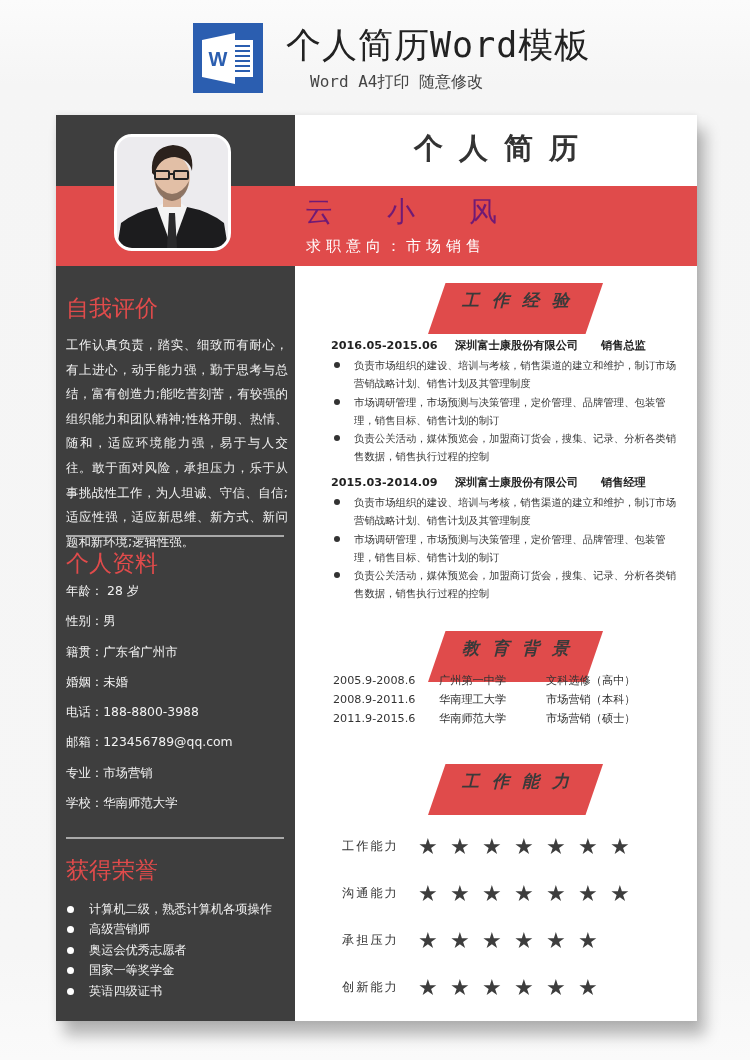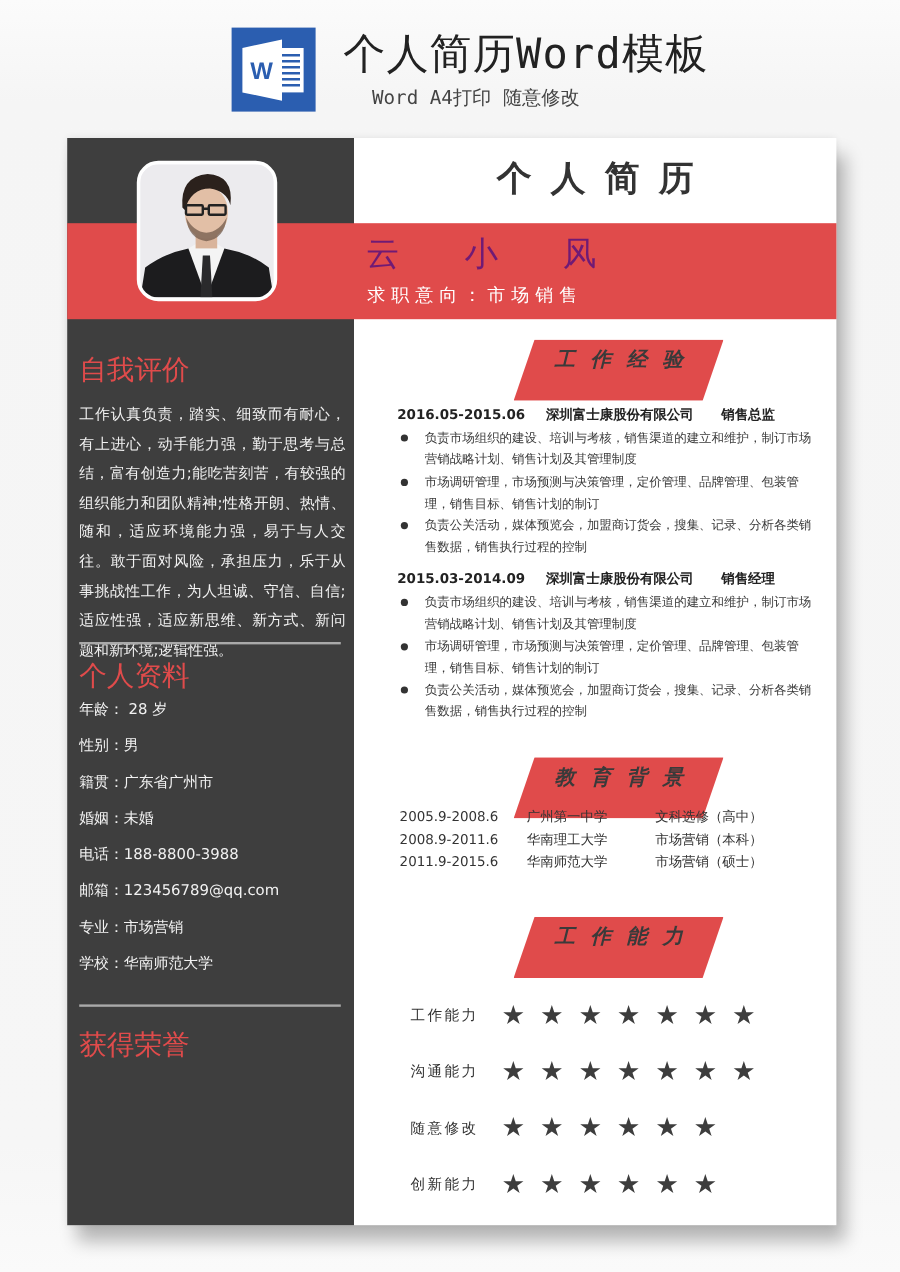--- a/index.html
+++ b/index.html
@@ -202,20 +202,42 @@
     <div class="info-row"><span>籍贯：</span><span>广东省广州市</span></div>
     <div class="info-row"><span>婚姻：</span><span>未婚</span></div>
     <div class="info-row"><span>电话：</span><span>188-8800-3988</span></div>
     <div class="info-row"><span>邮箱：</span><span>123456789@qq.com</span></div>
     <div class="info-row"><span>专业：</span><span>市场营销</span></div>
     <div class="info-row"><span>学校：</span><span>华南师范大学</span></div>
   </div>
   <div class="divider" style="top:722px;"></div>
 
   <div class="l-heading" style="top:740px;">获得荣誉</div>
+  <div class="honor-list">
+    <div class="honor-item">
+        <span class="dot"></span>
+        <span>计算机二级，熟悉计算机各项操作</span>
+      </div>
+    <div class="honor-item">
+        <span class="dot"></span>
+        <span>高级营销师</span>
+      </div>
+    <div class="honor-item">
+        <span class="dot"></span>
+        <span>奥运会优秀志愿者</span>
+      </div>
+    <div class="honor-item">
+        <span class="dot"></span>
+        <span>国家一等奖学金</span>
+      </div>
+    <div class="honor-item">
+        <span class="dot"></span>
+        <span>英语四级证书</span>
+      </div>
+  </div>
 
   <div class="section-banner" style="top:168px;">
     <div class="shape"></div>
     <div class="label">工作经验</div>
   </div>
 
   <div class="job" style="top:221px;">
     <div class="job-head">
       <span class="period">2016.05-2015.06</span><span class="company">深圳富士康股份有限公司</span><span>销售总监</span>
     </div>
@@ -266,21 +288,21 @@
           <span class="star">★</span>
           <span class="star">★</span>
           <span class="star">★</span>
           <span class="star">★</span>
           <span class="star">★</span>
           <span class="star">★</span>
           <span class="star">★</span>
         </span>
     </div>
     <div class="skill-row">
-      <span class="sk-label">随意修改</span>
+      <span class="sk-label">承担压力</span>
       <span class="stars">
           <span class="star">★</span>
           <span class="star">★</span>
           <span class="star">★</span>
           <span class="star">★</span>
           <span class="star">★</span>
           <span class="star">★</span>
         </span>
     </div>
     <div class="skill-row">

